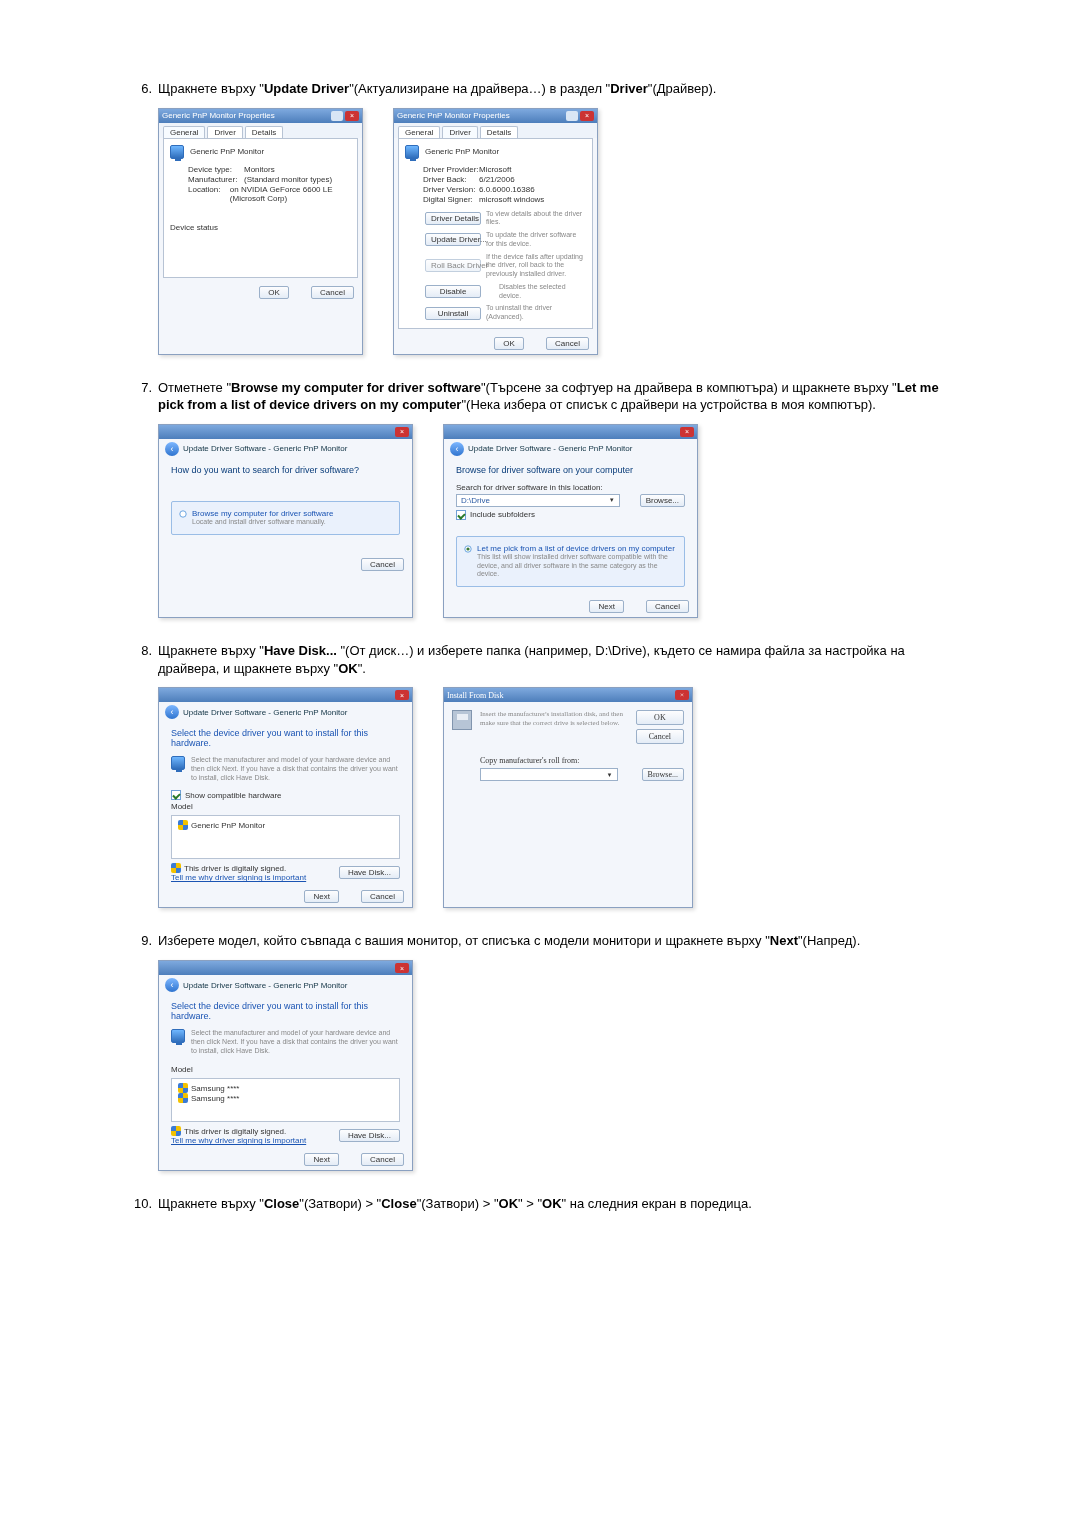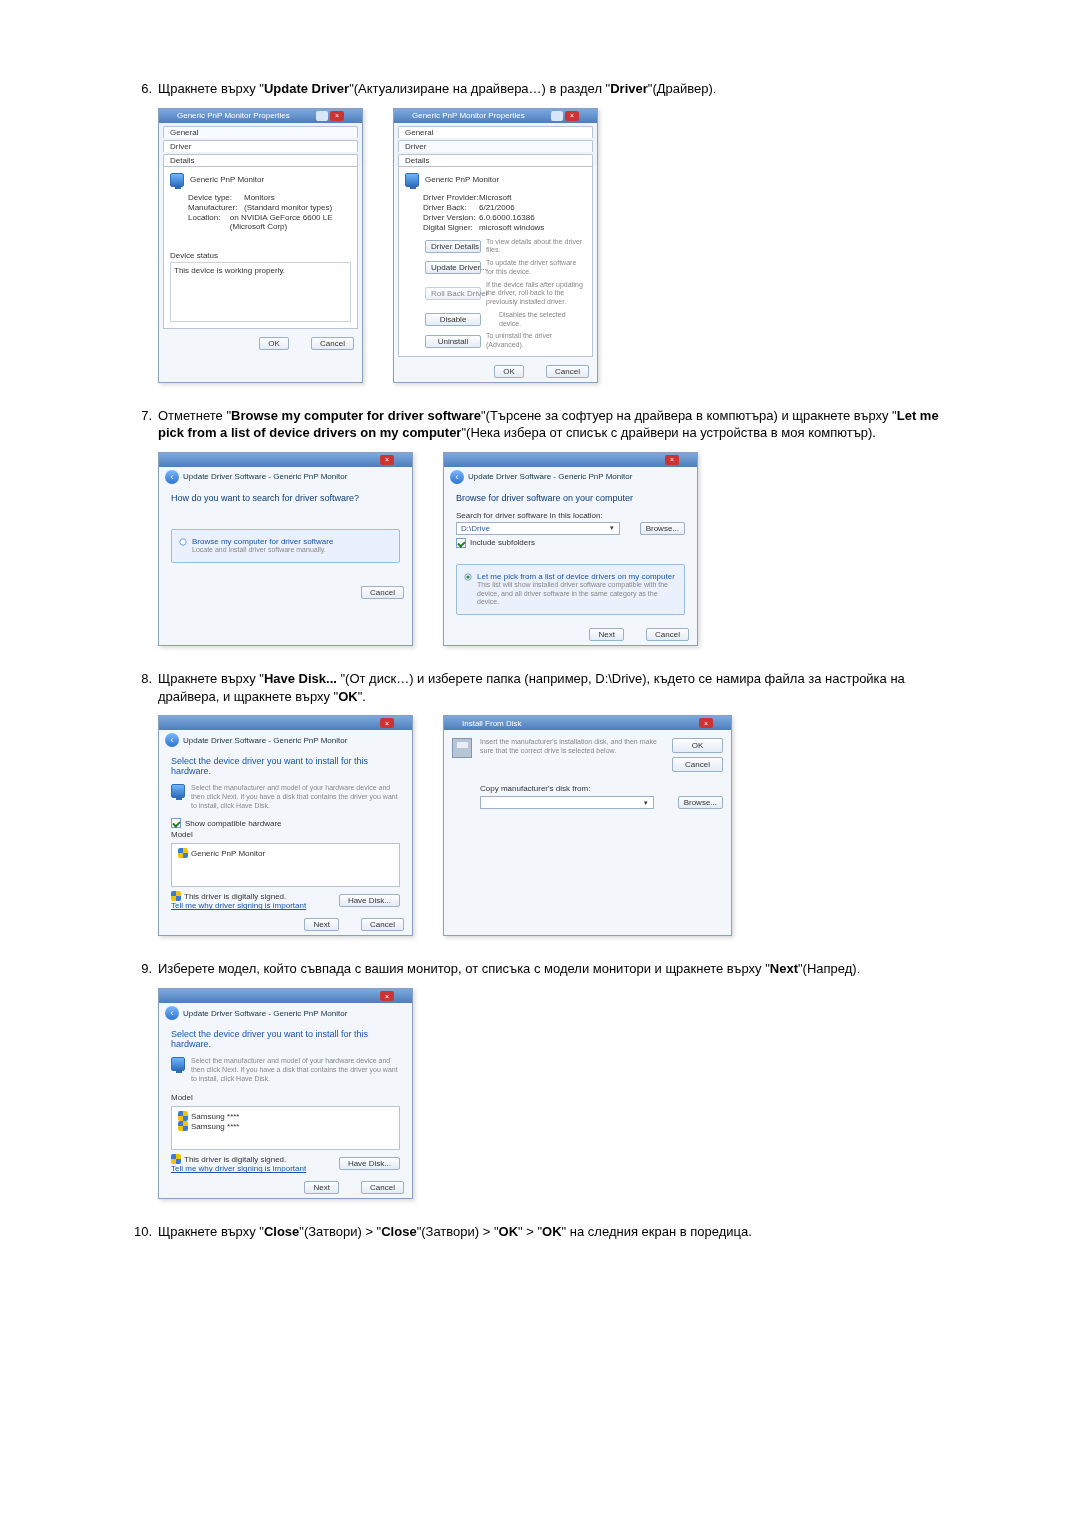--- a/index.html
+++ b/index.html
@@ -40,21 +40,21 @@
     position: relative;
   }
   .titlebar {
     height: 14px;
     background: linear-gradient(#7ea9de, #4d7ebb);
     color: #fff;
     font-size: 8px;
     display: flex;
     align-items: center;
     justify-content: space-between;
-    padding: 0 18px;
+    padding: 0 3px;
   }
   .titlebar .redx {
     display: flex;
     align-items: center;
     gap: 2px;
   }
   .titlebar .redx .x {
     width: 14px; height: 10px;
     background: #cc3333;
     border-radius: 2px;
@@ -67,21 +67,20 @@
     width: 12px; height: 10px;
     background: #d9e6f5;
     border-radius: 2px;
     display: inline-block;
   }
   .tabs {
     display: flex;
     gap: 2px;
     padding: 3px 4px 0 4px;
     background: #eef3fa;
-    flex-direction: column;
   }
   .tabs .tab {
     background: #fff;
     border: 1px solid #b7c3d4;
     border-bottom: none;
     padding: 1px 6px;
     border-radius: 2px 2px 0 0;
     font-size: 8px;
   }
   .tabs .tab.active {
@@ -194,23 +193,20 @@
           </div>
         <div class="kv">
             <span class="k">Manufacturer:</span>
             <span class="v">(Standard monitor types)</span>
           </div>
         <div class="kv">
             <span class="k">Location:</span>
             <span class="v">on NVIDIA GeForce 6600 LE (Microsoft Corp)</span>
           </div>
         <div style="margin-top:20px;font-size:8px;">Device status</div>
-        <div style="border:1px solid #c7d3e2;background:#fff;height:60px;padding:3px;margin-top:2px;">
-          <span>This device is working properly.</span>
-        </div>
       </div>
       <div class="btnbar">
         <span class="btn">OK</span>
         <span class="btn">Cancel</span>
       </div>
     </div>
 
     <div class="dialog" style="width:205px;">
       <div class="titlebar">
         <span>Generic PnP Monitor Properties</span>
@@ -406,37 +402,37 @@
           <div class="linklike">Tell me why driver signing is important</div>
         </div>
         <span class="btn">Have Disk...</span>
       </div>
       <div class="btnbar">
         <span class="btn">Next</span>
         <span class="btn">Cancel</span>
       </div>
     </div>
 
-    <div class="dialog" style="width:289px;">
+    <div class="dialog" style="width:250px;font-family:Liberation Serif, serif;">
       <div class="titlebar">
           <span>Install From Disk</span>
           <span class="redx">
             <span class="x">×</span>
           </span>
         </div>
       <div style="padding:8px;display:flex;gap:8px;">
         <div class="floppy"></div>
         <div class="graytxt" style="flex:1;">Insert the manufacturer's installation disk, and then make sure that the correct drive is selected below.</div>
         <div style="display:flex;flex-direction:column;gap:4px;">
           <span class="thickbtn">OK</span>
           <span class="thickbtn">Cancel</span>
         </div>
       </div>
       <div style="padding:4px 8px 10px 36px;">
-        <div style="font-size:8px;margin-bottom:3px;">Copy manufacturer's disk from:</div>
+        <div style="font-size:8px;margin-bottom:3px;">Copy manufacturer's roll from:</div>
         <div style="display:flex;gap:4px;align-items:center;">
           <div class="dropdown" style="flex:1;">
               <span style="flex:1;"></span>
               <span class="arrow">▾</span>
             </div>
           <span class="btn sm">Browse...</span>
         </div>
       </div>
     </div>
   </div>

